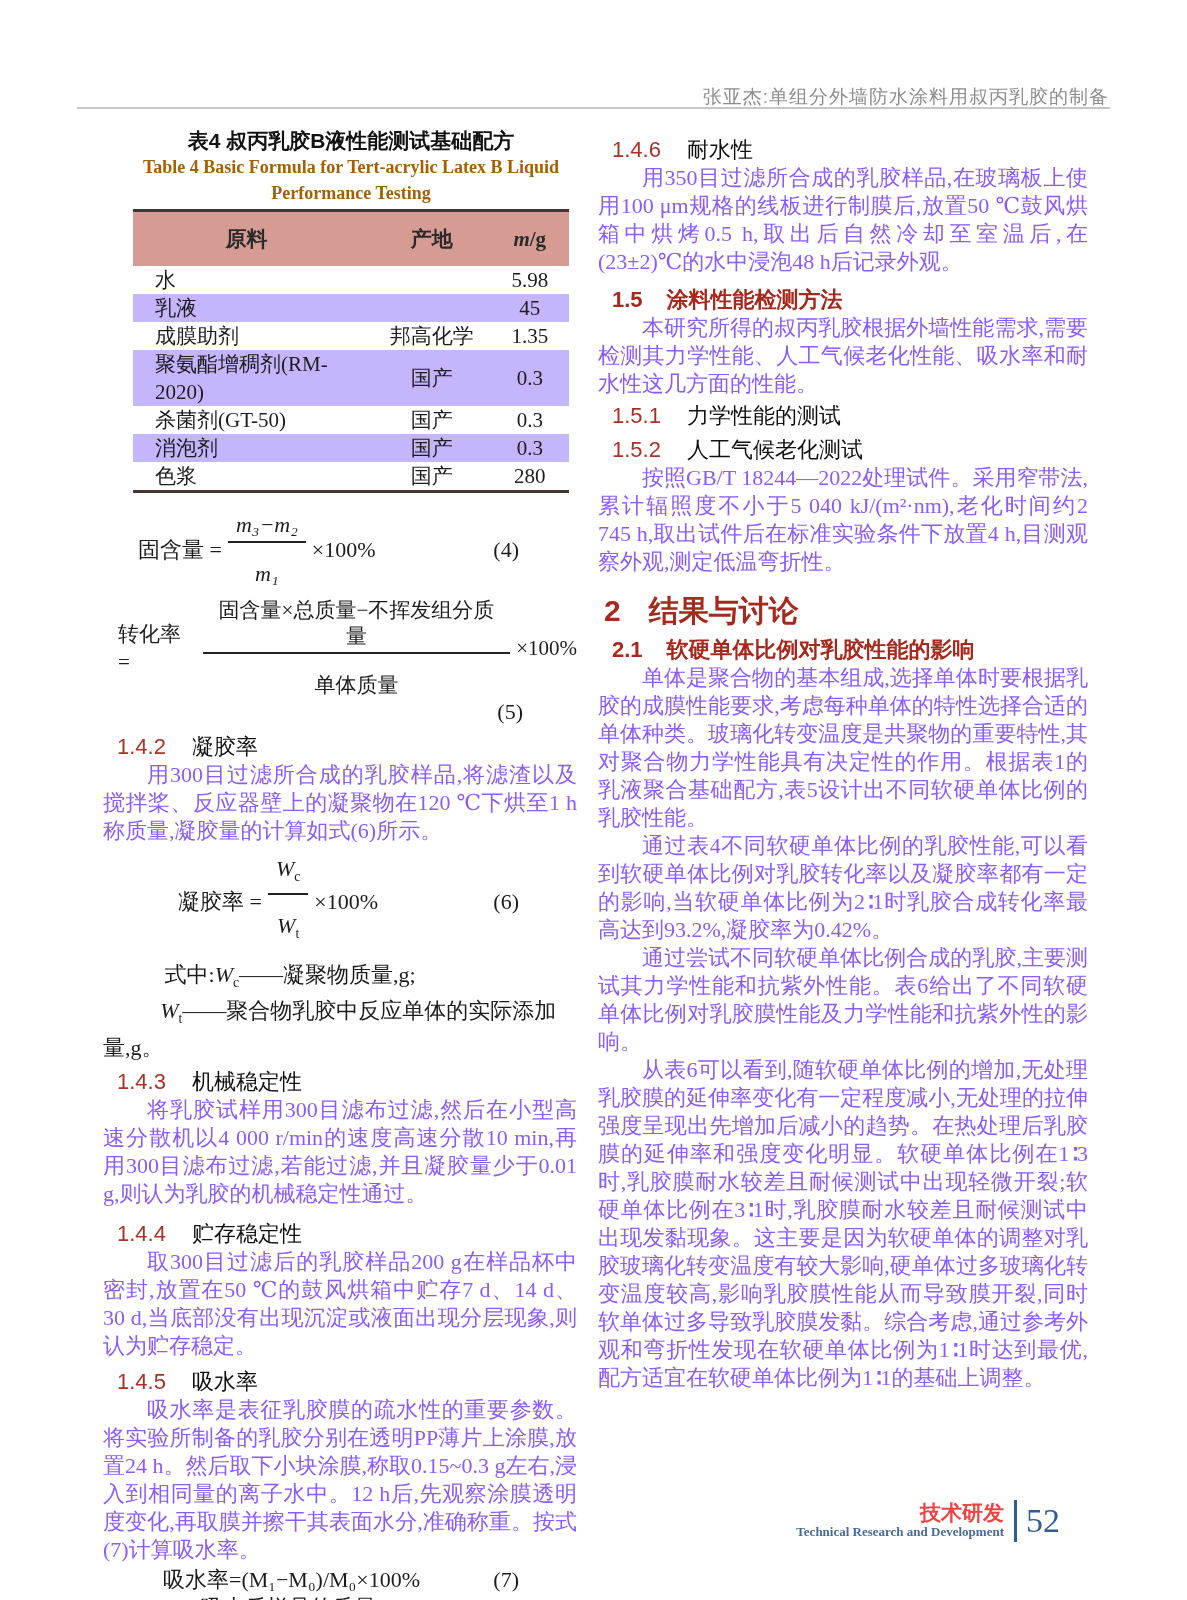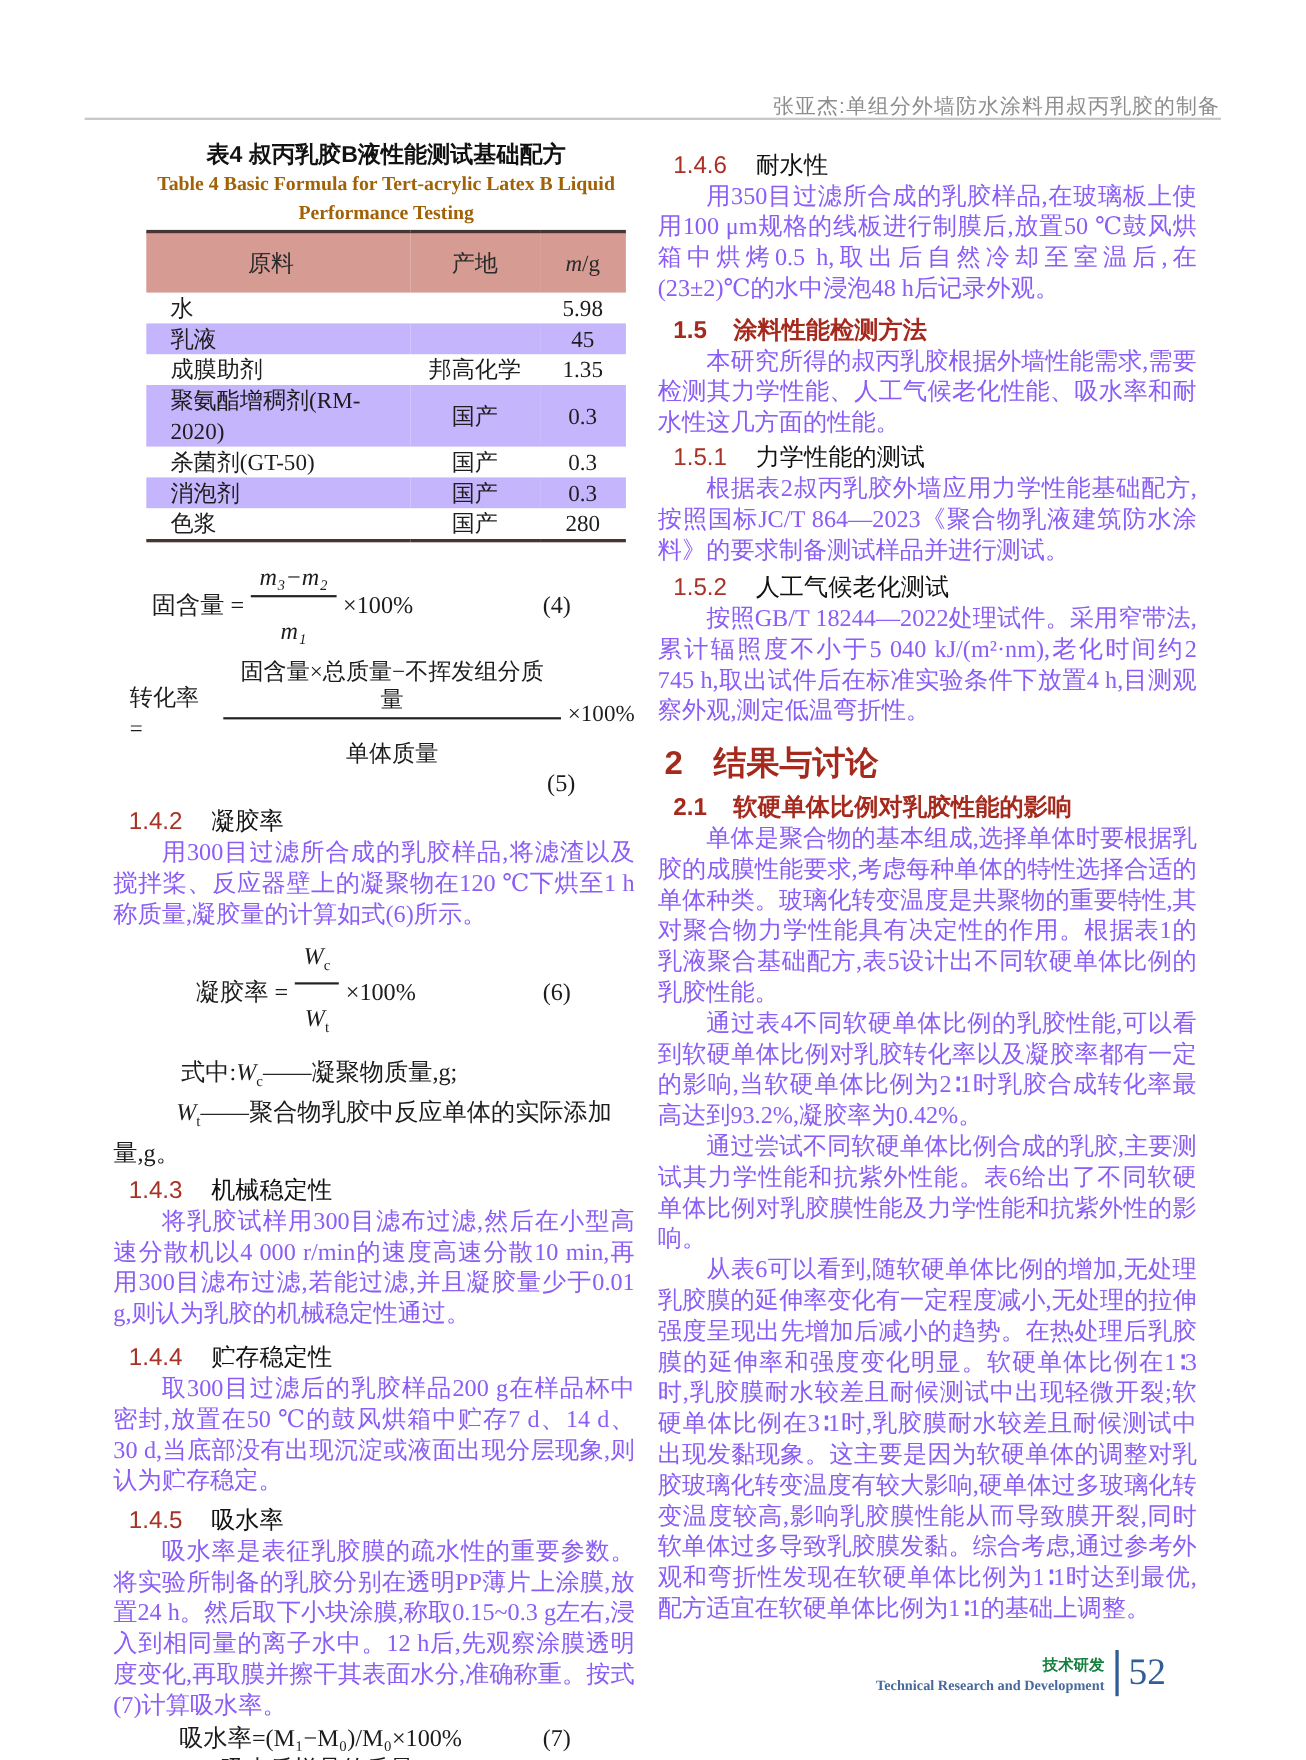--- a/index.html
+++ b/index.html
@@ -30,21 +30,21 @@
   .hbig .num{margin-right:28px;}
 
   
   .tblwrap{margin-left:30px;width:436px;}
   .tcap-cn{font-family:"Liberation Sans","DejaVu Sans",sans-serif;font-weight:bold;
         font-size:21px;line-height:26px;text-align:center;color:#111;}
   .tcap-en{font-weight:bold;font-size:18px;line-height:26px;text-align:center;color:#a16207;}
 
   table.t4{width:100%;border-collapse:collapse;margin-top:3px;
         border-top:3px solid #463633;border-bottom:3px solid #463633;font-size:21px;}
-  table.t4 th{background:#d69c94;font-weight:normal;height:28px;padding:13px;color:#2a2a2a;}
+  table.t4 th{background:#d69c94;font-weight:bold;height:28px;padding:13px;color:#2a2a2a;}
   table.t4 td{height:28px;padding:0;color:#1d1d1d;}
   table.t4 .c-mat{width:55%;text-align:left;padding-left:22px;}
   table.t4 th.c-mat{text-align:center;padding-left:0;}
   table.t4 .c-org{width:27%;text-align:center;}
   table.t4 .c-mass{width:18%;text-align:center;}
   tr.alt td{background:#c4b5fd;}
 
   
   .eq{display:flex;align-items:center;font-size:22px;}
   .frac{display:inline-block;text-align:center;vertical-align:middle;margin:0 6px;}
@@ -53,21 +53,21 @@
   .var{font-style:italic;}
   sub{font-size:0.62em;}
   .eq-tag{margin-left:auto;padding-right:58px;}
   .eq-tagline{text-align:right;padding-right:54px;font-size:22px;line-height:26px;}
   .eqnote{margin:0;font-size:22px;line-height:28px;}
 
   
   .footer{position:absolute;top:1500px;right:127px;display:flex;align-items:center;}
   .f-txt{text-align:right;}
   .f-cn{font-family:"Liberation Sans","DejaVu Sans",sans-serif;font-weight:bold;
-        font-size:14px;line-height:22px;color:#15803d;}
+        font-size:21px;line-height:22px;color:#ef4444;}
   .f-en{font-size:13px;line-height:16px;color:#47699b;font-weight:bold;}
   .f-bar{width:3px;height:42px;background:#2f5d95;margin:0 9px 0 10px;}
   .f-num{font-size:34px;color:#2f5d95;}
 
   .mt2{margin-top:2px;}.mt4{margin-top:4px;}.mt6{margin-top:6px;}.mt8{margin-top:8px;}
   .mt10{margin-top:10px;}.mt12{margin-top:12px;}.mt16{margin-top:16px;}.mt18{margin-top:18px;}
 </style>
 </head>
 <body>
 
@@ -198,21 +198,20 @@
     <p class="body">用350目过滤所合成的乳胶样品,在玻璃板上使用100 μm规格的线板进行制膜后,放置50 ℃鼓风烘箱中烘烤0.5 h,取出后自然冷却至室温后,在(23±2)℃的水中浸泡48 h后记录外观。</p>
 
     <p class="hred mt10">
       <span class="num">1.5</span><span>涂料性能检测方法</span>
     </p>
     <p class="body">本研究所得的叔丙乳胶根据外墙性能需求,需要检测其力学性能、人工气候老化性能、吸水率和耐水性这几方面的性能。</p>
 
     <p class="h3 mt4">
       <span class="num">1.5.1</span><span class="ttl">力学性能的测试</span>
     </p>
-    <p class="body">根据表2叔丙乳胶外墙应用力学性能基础配方,按照国标JC/T 864—2023《聚合物乳液建筑防水涂料》的要求制备测试样品并进行测试。</p>
 
     <p class="h3 mt6">
       <span class="num">1.5.2</span><span class="ttl">人工气候老化测试</span>
     </p>
     <p class="body">按照GB/T 18244—2022处理试件。采用窄带法,累计辐照度不小于5 040 kJ/(m²·nm),老化时间约2 745 h,取出试件后在标准实验条件下放置4 h,目测观察外观,测定低温弯折性。</p>
 
     <p class="hbig mt16">
       <span class="num">2</span><span>结果与讨论</span>
     </p>
 

